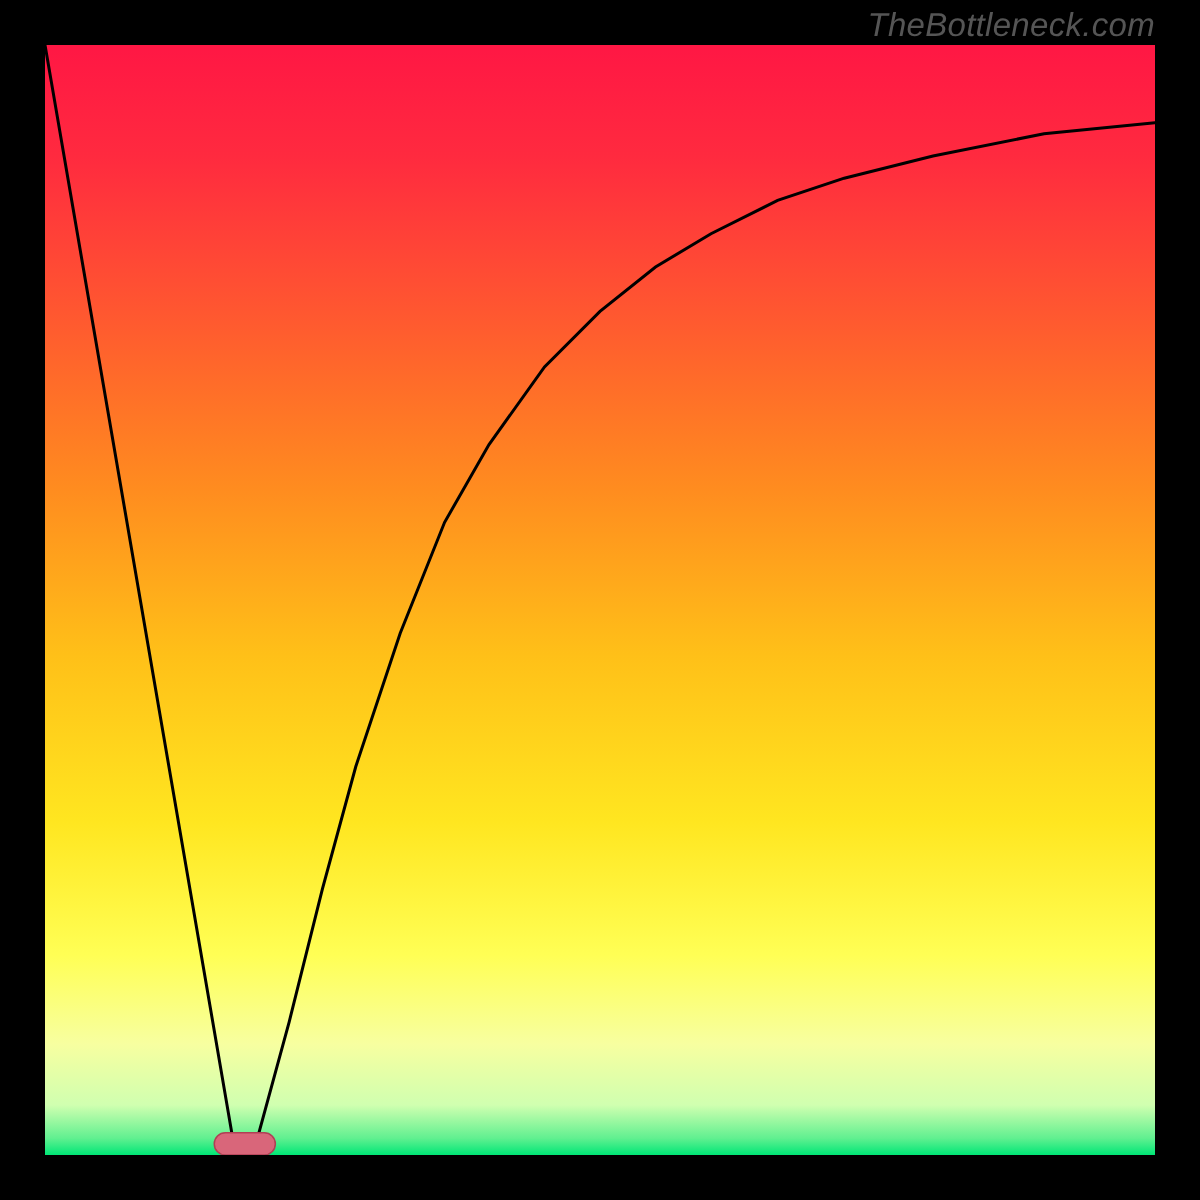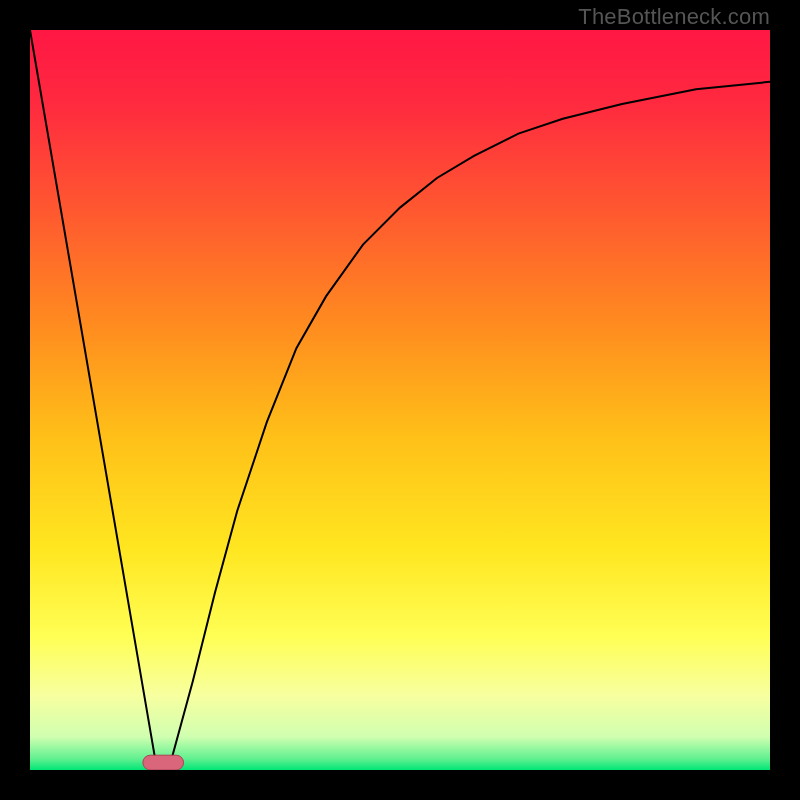--- a/index.html
+++ b/index.html
@@ -8,20 +8,21 @@
     width: 800px;
     height: 800px;
     background: #000;
     overflow: hidden;
   }
   .outer {
     width: 800px;
     height: 800px;
     background: #000;
     position: relative;
+    font-style: italic;
   }
   .plot {
     position: absolute;
     left: 30px;
     top: 30px;
     width: 740px;
     height: 740px;
   }
   .watermark {
     position: absolute;

